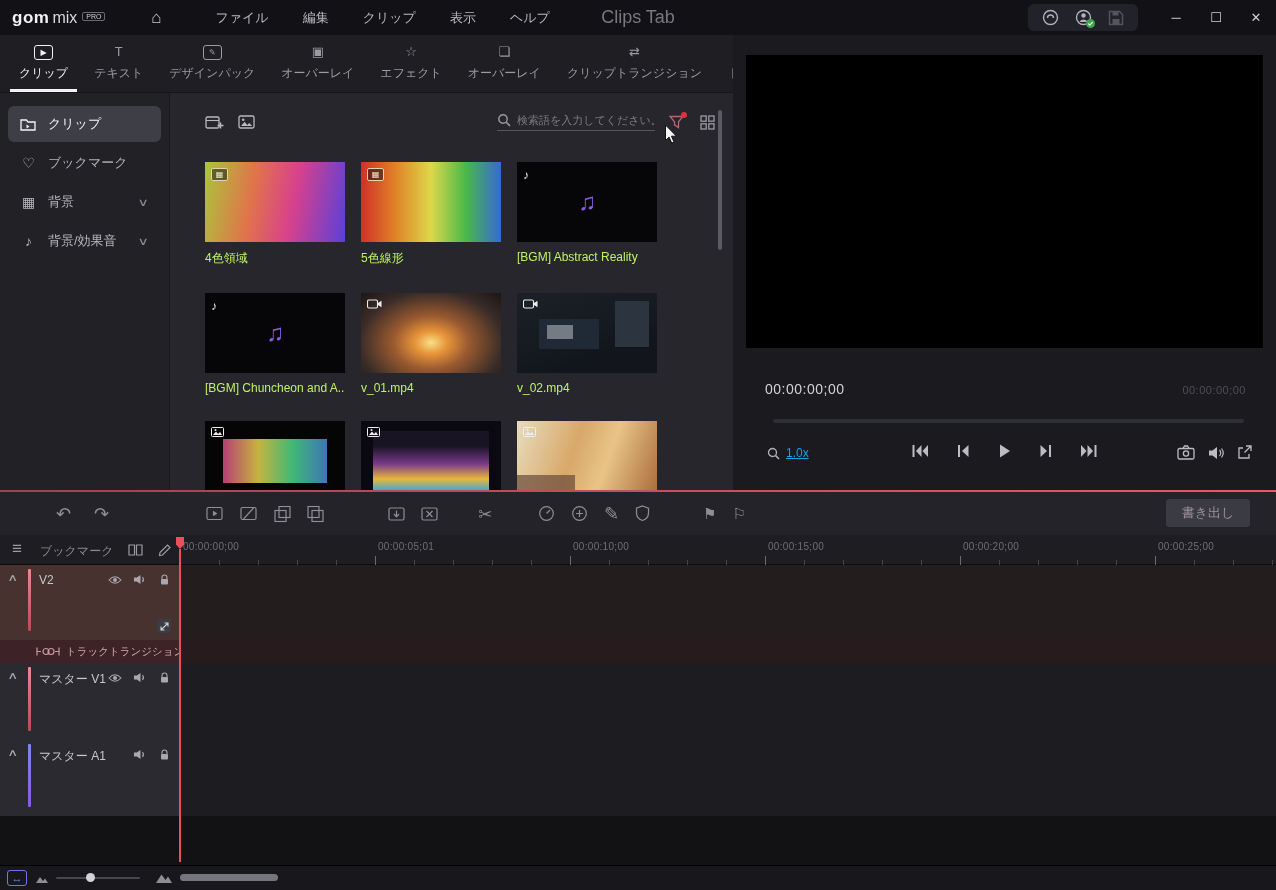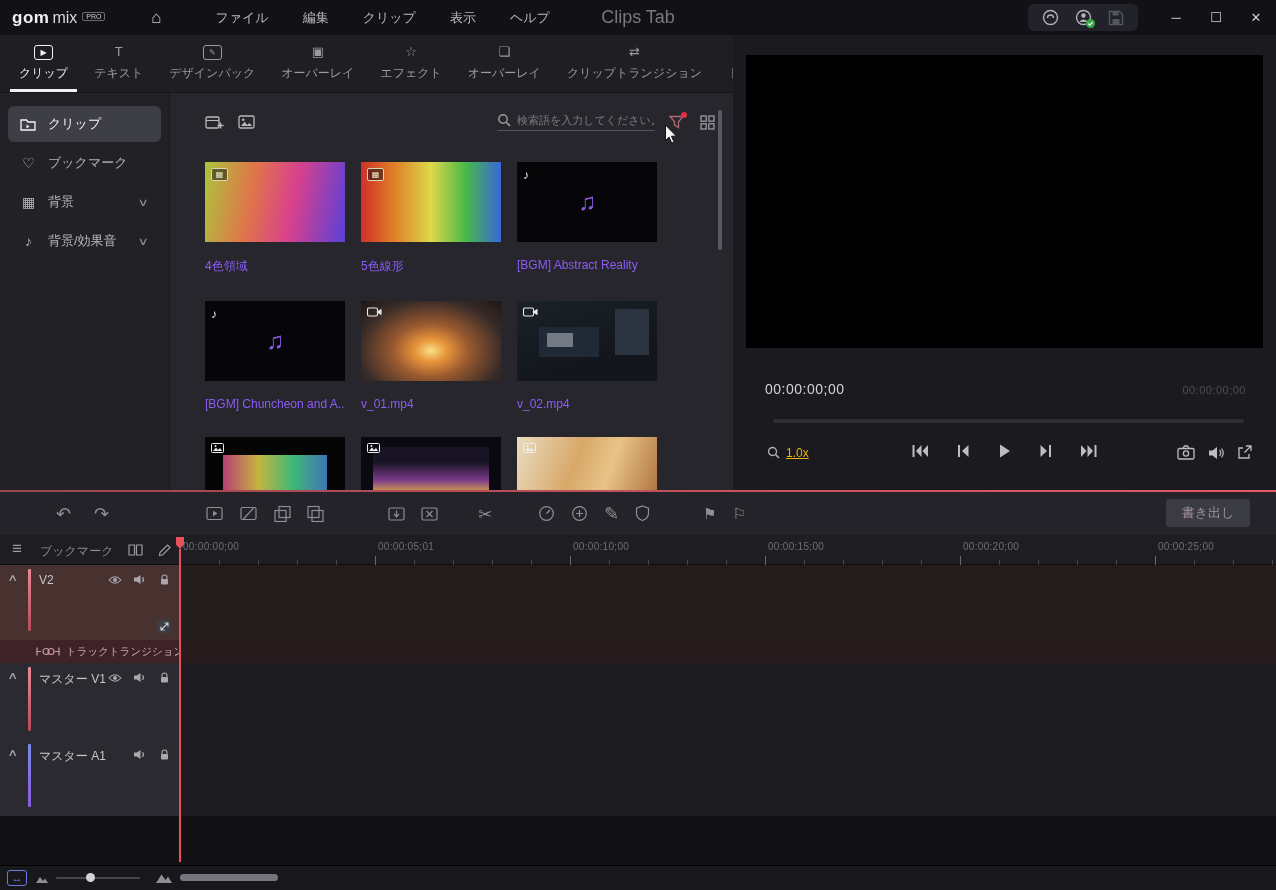--- a/index.html
+++ b/index.html
@@ -58,21 +58,21 @@
   .search-box { display:flex; align-items:center; gap:6px; border-bottom:1px solid #55555c; padding-bottom:3px; margin-right:14px; }
   .search-input { background:transparent; border:none; outline:none; width:138px; font-size:11px;
     color:#cfcfd4; font-family:inherit; }
   .search-input::placeholder { color:#7c7c83; }
   .filter-wrap { position:relative; margin-right:16px; }
   .filter-dot { position:absolute; right:-3px; top:-3px; width:6px; height:6px; border-radius:50%; background:#e0303f; }
   .clips-grid { position:absolute; left:35px; top:69px; display:grid;
     grid-template-columns:repeat(3,140px); column-gap:16px; row-gap:26px; }
   .clip { width:140px; }
   .thumb { width:140px; height:80px; position:relative; background:#0a0a0c; overflow:hidden; }
-  .clip-label { margin-top:16px; font-size:12px; color:#8b5cf6; white-space:nowrap; overflow:hidden; }
+  .clip-label { margin-top:8px; font-size:12px; color:#bef264; white-space:nowrap; overflow:hidden; }
   .type-ic { position:absolute; left:6px; top:6px; z-index:3; }
   .type-badge { display:flex; align-items:center; justify-content:center; width:17px; height:13px;
     font-size:8px; color:#f0f0d8; background:rgba(10,10,10,.5); border:1px solid #d8d8b8; border-radius:2px; }
   .type-note { font-size:12px; color:#e8e8ee; text-shadow:0 0 3px #000; }
   .thumb .center-note { position:absolute; left:0; top:0; right:0; bottom:0; display:flex;
     align-items:center; justify-content:center; font-size:24px; color:#8a5ae0; }
   .grad4 { background:linear-gradient(100deg,#acc43c 0%,#e0744a 34%,#d8418c 62%,#5a40d8 100%); }
   .grad5 { background:linear-gradient(90deg,#d03028 0%,#e08428 25%,#ddd84a 50%,#48b848 75%,#3868d8 100%); }
   .audio-thumb { background:#060608; }
   .v01 { background:radial-gradient(ellipse at 50% 62%, #f8e088 0%, #e8953a 16%, #9a5a30 38%, #3a2c28 72%, #1c1614 100%); }
@@ -90,22 +90,22 @@
   .img3 .slab { position:absolute; left:0; bottom:0; width:58px; height:26px; background:#6a4a3a; opacity:.7; }
   .panel-scrollbar { position:absolute; right:11px; top:17px; width:4px; height:140px; background:#5a5a62; border-radius:2px; }
 
   
   .preview-panel { position:absolute; left:733px; top:35px; width:543px; height:455px; background:#1a1a1f; }
   .video { position:absolute; left:13px; top:20px; width:517px; height:293px; background:#000; }
   .time-cur { position:absolute; left:32px; top:346px; font-size:14px; color:#d2d2d7; letter-spacing:.5px; }
   .time-total { position:absolute; right:30px; top:349px; font-size:11px; color:#4e4e55; letter-spacing:.5px; }
   .seekbar { position:absolute; left:40px; right:32px; top:384px; height:4px; background:#2e2e35; border-radius:2px; }
   .pv-controls { position:absolute; left:0; right:0; top:404px; height:32px; }
-  .pv-zoom { position:absolute; left:34px; top:7px; display:flex; gap:6px;
-    font-size:12px; color:#eab308;text-decoration:underline; }
+  .pv-zoom { position:absolute; left:34px; top:7px; display:flex; align-items:center; gap:6px;
+    font-size:12px; color:#0ea5e9;text-decoration:underline; }
   .pv-center { position:absolute; left:0; right:0; top:4px; display:flex; justify-content:center;
     align-items:center; gap:28px; }
   .pv-right { position:absolute; right:24px; top:6px; display:flex; align-items:center; gap:13px; }
 
   .red-divider { position:absolute; left:0; top:490px; width:1276px; height:2px;
     background:linear-gradient(90deg,#9a4550 0%,#c4525e 55%,#e85866 100%); }
 
   
   .toolbar { position:absolute; left:0; top:492px; width:1276px; height:43px; background:#232329; }
   .tglyph { position:absolute; top:50%; transform:translateY(-50%); font-size:18px; color:#8e8e95; }

